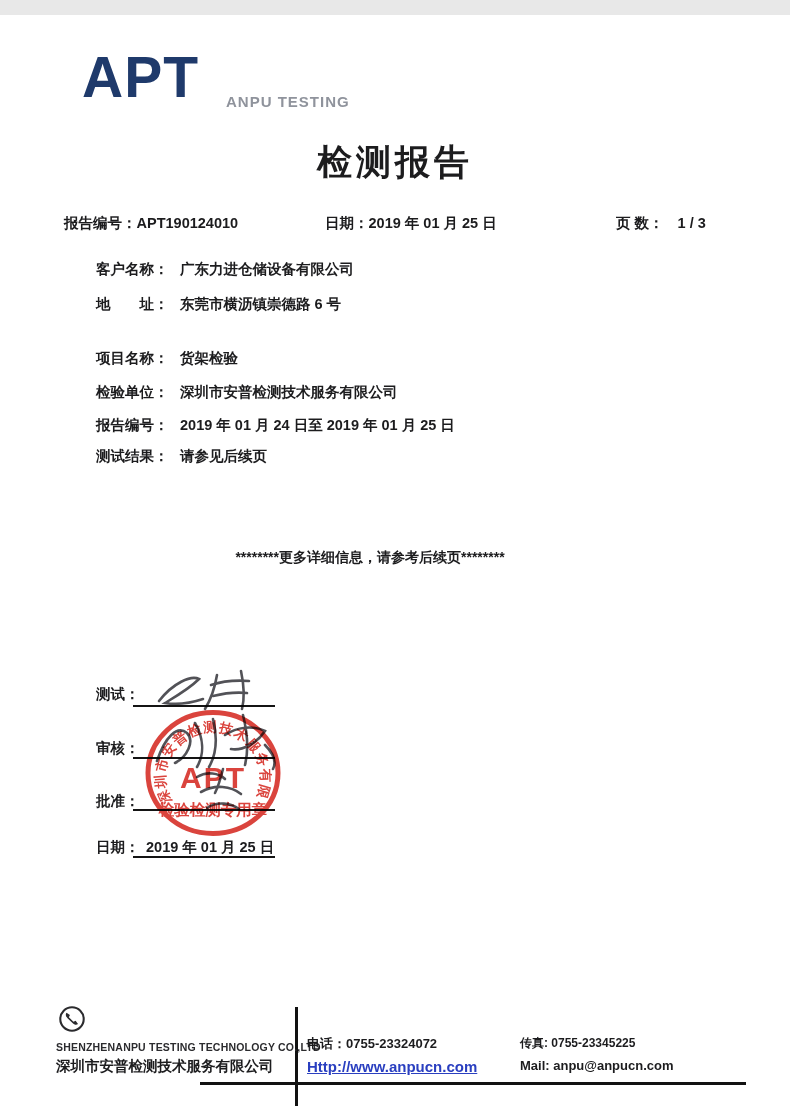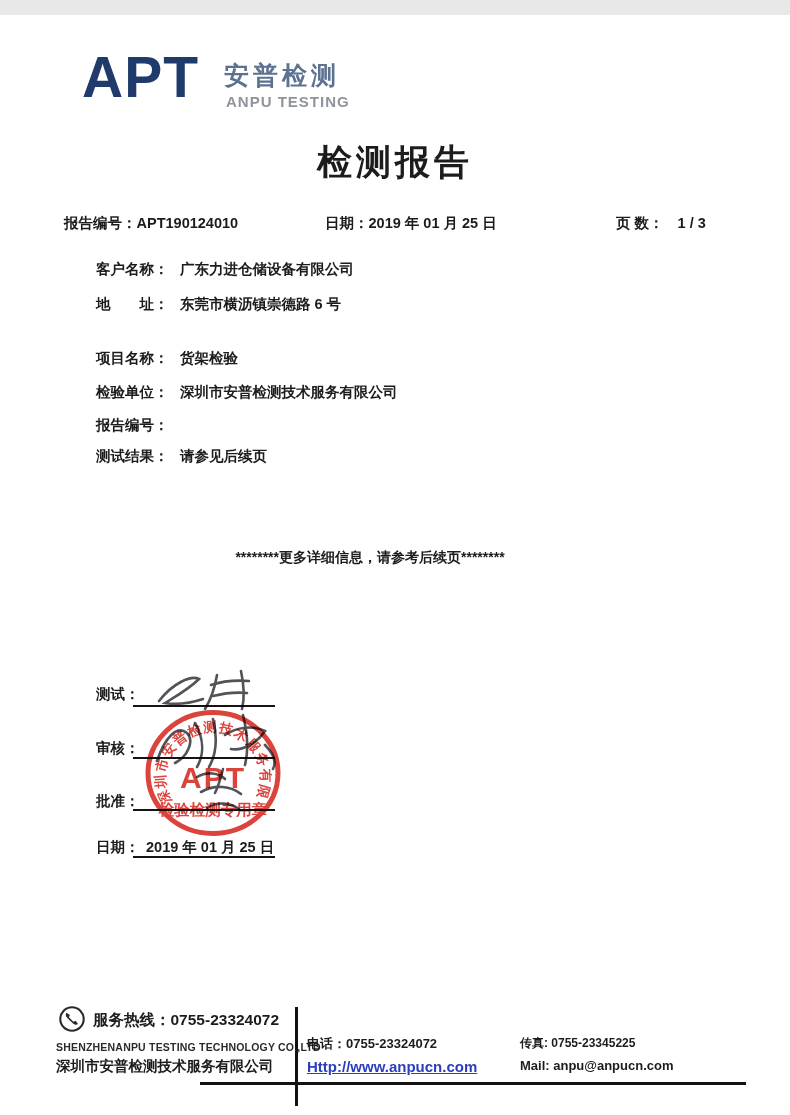--- a/index.html
+++ b/index.html
@@ -44,21 +44,20 @@
   .f-url{left:307px;top:1043px;font-size:15px;font-weight:700;color:var(--link-blue);text-decoration:underline;}
   .f-mail{left:520px;top:1043px;font-size:13px;font-weight:700;}
   .phone-icon{position:absolute;left:58px;top:990px;}
 </style>
 </head>
 <body>
 
 <div id="page">
 
   <div class="abs logo-apt">APT</div>
-  <div class="abs logo-cn">安普检测</div>
   <div class="abs logo-en">ANPU TESTING</div>
 
   <div class="abs doc-title">检测报告</div>
 
   <div class="abs meta" style="left:64px;">
     <span>报告编号：</span><span>APT190124010</span>
   </div>
   <div class="abs meta" style="left:325px;">
     <span>日期：</span><span>2019 年 01 月 25 日</span>
   </div>
@@ -73,20 +72,21 @@
   <div class="abs row-label" style="top:280px;">地　　址：</div>
   <div class="abs row-value" style="top:280px;">东莞市横沥镇崇德路 6 号</div>
 
   <div class="abs row-label" style="top:334px;">项目名称：</div>
   <div class="abs row-value" style="top:334px;">货架检验</div>
 
   <div class="abs row-label" style="top:368px;">检验单位：</div>
   <div class="abs row-value" style="top:368px;">深圳市安普检测技术服务有限公司</div>
 
   <div class="abs row-label" style="top:401px;">报告编号：</div>
+  <div class="abs row-value" style="top:401px;">2019 年 01 月 24 日至 2019 年 01 月 25 日</div>
 
   <div class="abs row-label" style="top:432px;">测试结果：</div>
   <div class="abs row-value" style="top:432px;">请参见后续页</div>
 
   <div class="abs notice">********更多详细信息，请参考后续页********</div>
 
   <div class="abs sig-label" style="top:670px;">测试：</div>
   <div class="abs sig-line" style="top:690px;"></div>
 
   <div class="abs sig-label" style="top:724px;">审核：</div>
@@ -134,23 +134,20 @@
   </svg>
 
   <div class="abs f-vline"></div>
   <div class="abs f-hline"></div>
 
   <svg class="phone-icon" width="28" height="28" viewBox="0 0 27 27">
     <circle cx="13.5" cy="13.5" r="11.3" fill="none" stroke="#2b2b2e" stroke-width="2"></circle>
     <path d="M8.2,7.4 C7,9 7.4,10.8 9.2,12.7 L14,17.4 C15.8,19.2 17.7,19.6 19.3,18.4 L17,15.2 L14.9,16.2 L10.5,11.8 L11.5,9.7 Z" fill="#2b2b2e"></path>
   </svg>
 
-  <div class="abs f-hot">
-    <span>服务热线：</span><span>0755-23324072</span>
-  </div>
   <div class="abs f-en">SHENZHENANPU TESTING TECHNOLOGY CO.,LTD</div>
   <div class="abs f-cn">深圳市安普检测技术服务有限公司</div>
 
   <div class="abs f-tel">电话：0755-23324072</div>
   <div class="abs f-fax">传真: 0755-23345225</div>
   <a class="abs f-url" href="#">Http://www.anpucn.com</a>
   <div class="abs f-mail">Mail: anpu@anpucn.com</div>
 
 </div>
 

